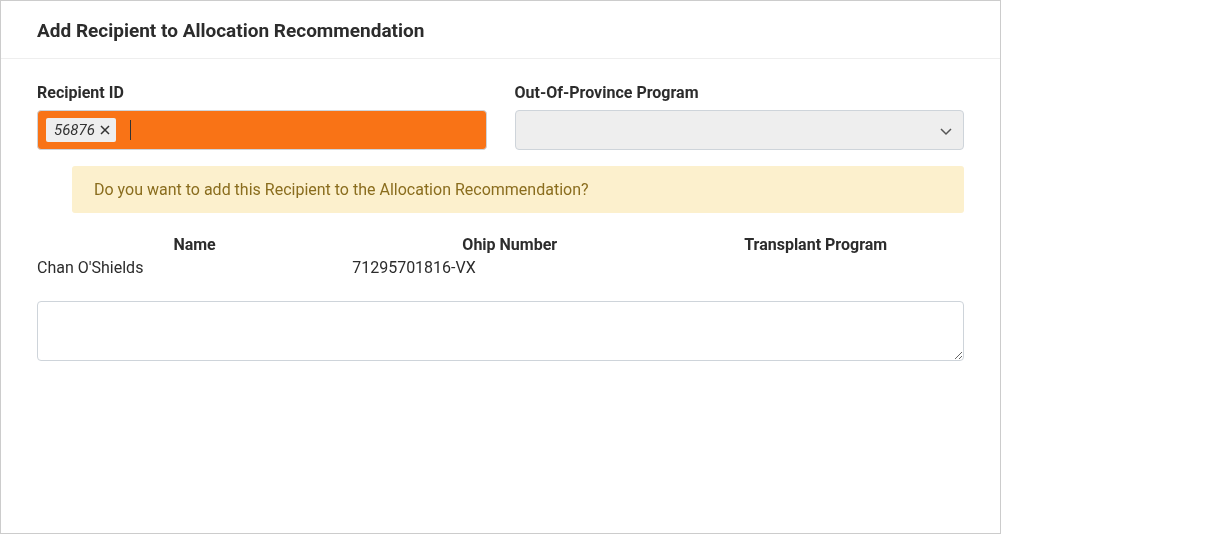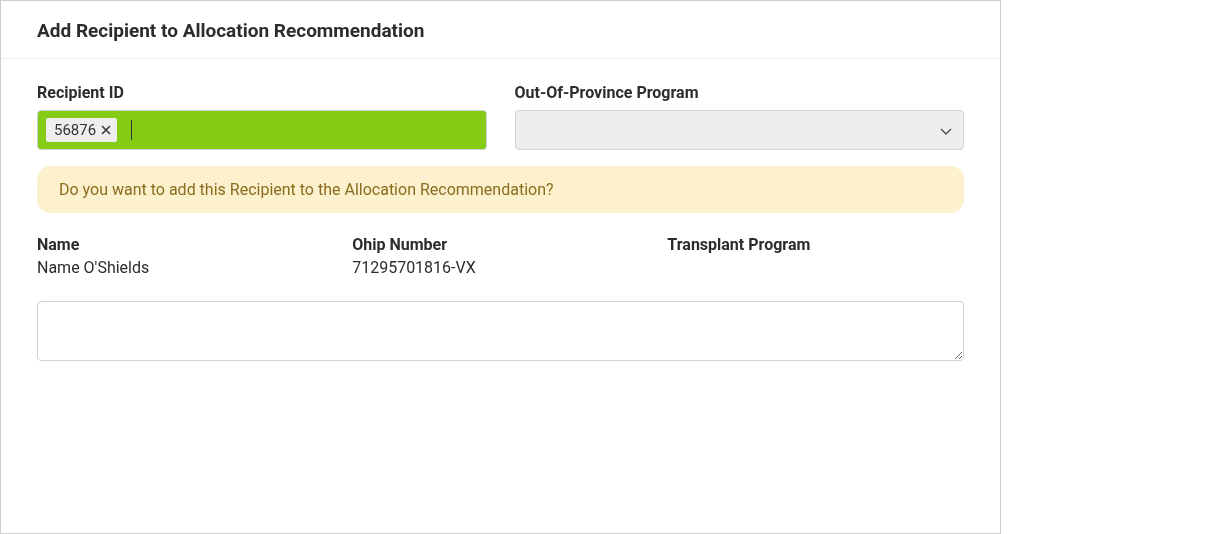--- a/index.html
+++ b/index.html
@@ -49,21 +49,22 @@
       margin-bottom: 8px;
     }
     .tag-input-container {
       border: 1px solid #ced4da;
       border-radius: 4px;
       padding: 5px 8px;
       display: flex;
       align-items: center;
       gap: 6px;
       min-height: 40px;
-      background: #84cc16;
+      background: #f97316;
+      font-style: italic;
     }
     .tag {
       background: #eeeeee;
       border-radius: 2px;
       padding: 3px 6px 3px 8px;
       display: inline-flex;
       align-items: center;
       gap: 5px;
       font-size: 15px;
       color: #333;
@@ -96,23 +97,24 @@
     }
     .select-chevron {
       position: absolute;
       right: 12px;
       top: 50%;
       transform: translateY(-50%);
       pointer-events: none;
     }
     .alert-warning {
       background: #fcf0cd;
-      border-radius: 14px;
+      border-radius: 3px;
       padding: 14px 22px;
       margin-bottom: 22px;
+      margin-left: 35px;
     }
     .alert-warning-text {
       color: #8a6d1e;
       font-size: 16px;
     }
     .info-row {
       display: flex;
       margin-bottom: 24px;
     }
     .info-block {
@@ -122,20 +124,21 @@
       flex: 0 0 34%;
     }
     .info-block:nth-child(2) {
       flex: 0 0 34%;
     }
     .info-label {
       font-size: 16px;
       font-weight: 700;
       color: #2c2c2c;
       margin-bottom: 4px;
+      text-align: center;
     }
     .info-value {
       font-size: 16px;
       color: #2c2c2c;
       font-weight: 400;
     }
     .required-asterisk {
       color: #d9534f;
       margin-left: 2px;
     }
@@ -212,21 +215,21 @@
       </div>
     </div>
 
     <div class="alert-warning">
       <span class="alert-warning-text">Do you want to add this Recipient to the Allocation Recommendation?</span>
     </div>
 
     <div class="info-row">
       <div class="info-block">
         <div class="info-label">Name</div>
-        <div class="info-value">Name O'Shields</div>
+        <div class="info-value">Chan O'Shields</div>
       </div>
       <div class="info-block">
         <div class="info-label">Ohip Number</div>
         <div class="info-value">71295701816-VX</div>
       </div>
       <div class="info-block">
         <div class="info-label">Transplant Program</div>
       </div>
     </div>
 

